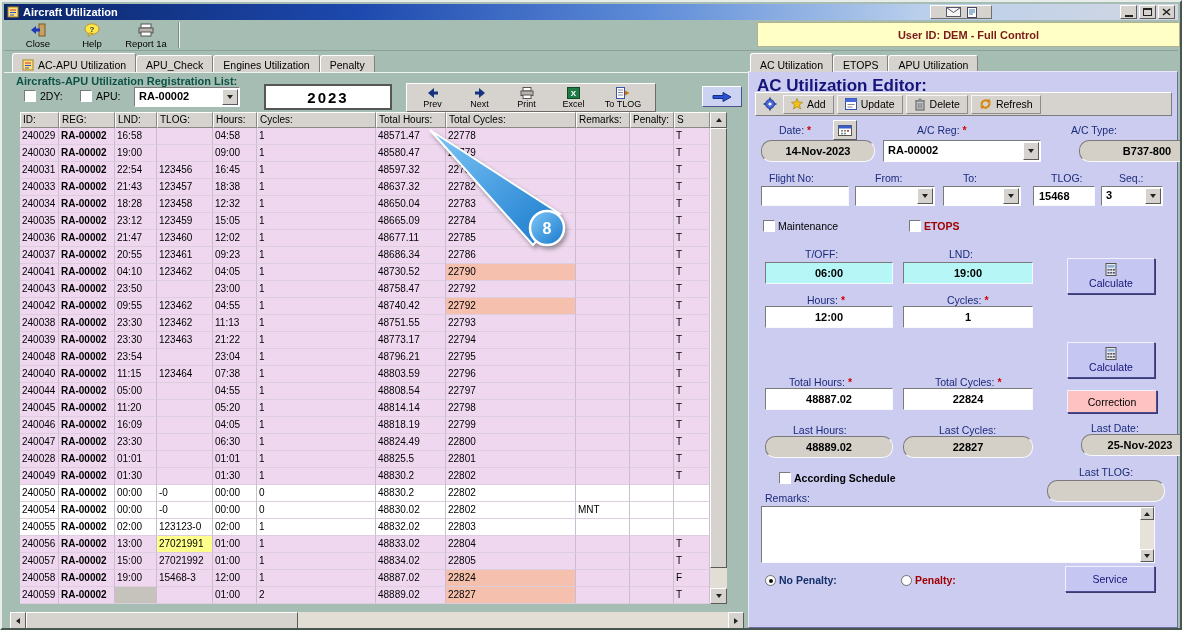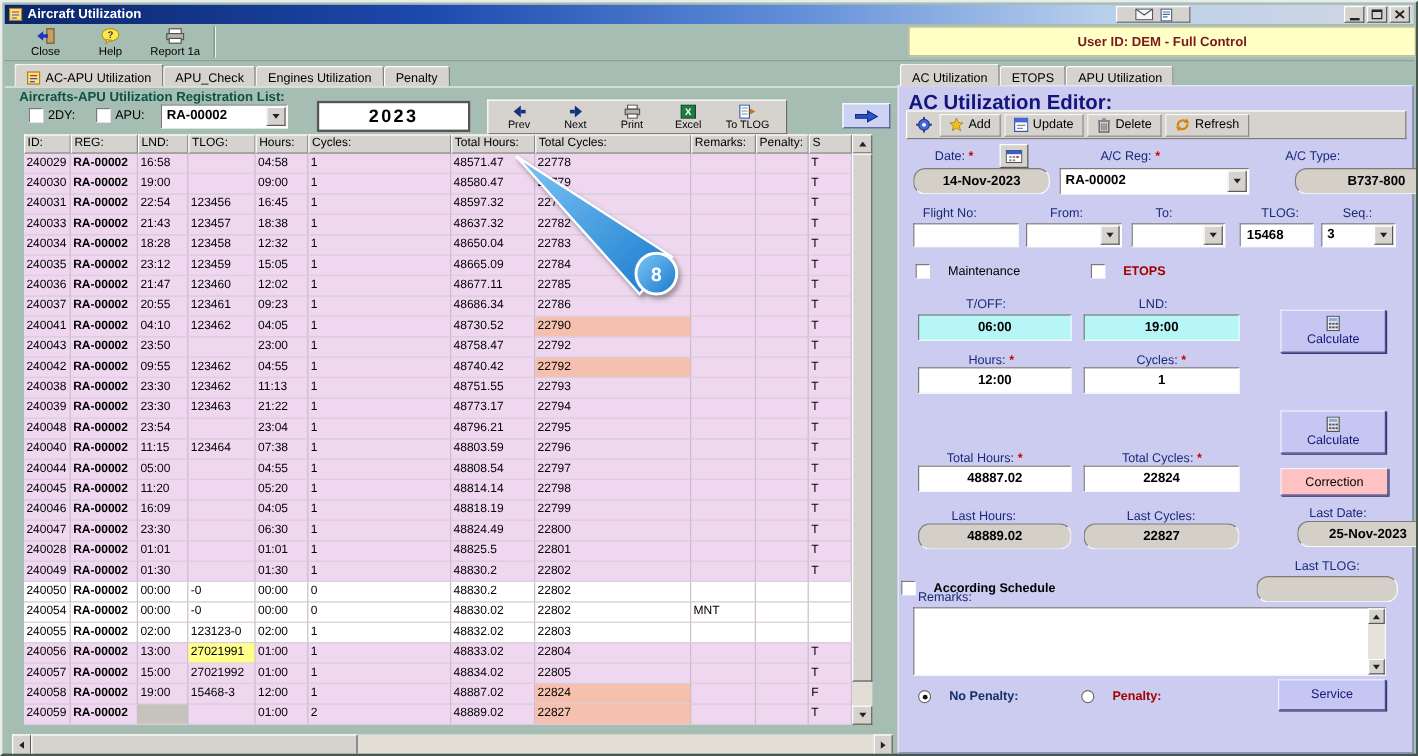--- a/index.html
+++ b/index.html
@@ -143,21 +143,21 @@
   .ebox.gray { background:#d4d0c8;border-radius:10px; }
   .ebox.cyan { background:#b6f6f6; }
   .ebox.left { justify-content:flex-start; padding-left:5px; }
   .ebtn {
     position:absolute; background:#c6c6f2;
     border:1px solid; border-color:#f0f0ff #4a4a90 #4a4a90 #f0f0ff; box-shadow:1px 1px 0 #3a3a70;
     display:flex; flex-direction:column; align-items:center; justify-content:center; gap:1px;
     font-size:10.5px; color:#14147a;
   }
   .ebtn.pink { background:#ffc2c2; color:#000; }
-  .echeck { position:absolute; display:flex; align-items:center; gap:15px; font-size:10.5px; }
+  .echeck { position:absolute; display:flex; align-items:center; gap:3px; font-size:10.5px; }
   .echeck.boldlbl { font-weight:bold; }
   .etops-lbl { font-weight:bold; color:#a00000; }
   .radio { width:11px; height:11px; border-radius:50%; background:#fff; border:1px solid #707070; position:relative; flex:0 0 auto; }
   .radio.sel::after { content:""; position:absolute; left:3px; top:3px; width:4px; height:4px; border-radius:50%; background:#111; }
   .np-lbl { font-weight:bold; color:#14306a; }
   .pen-lbl { font-weight:bold; color:#a00000; }
   .remarks { position:absolute; left:12px; top:434px; width:394px; height:57px; background:#fff; border:1px solid; border-color:#7a7a7a #f8f8ff #f8f8ff #7a7a7a; }
   .remarks .rtrack { position:absolute; right:0; top:0; bottom:0; width:14px; background:#e6e2da; }
   .cal-btn {
     position:absolute; width:24px; height:20px; background:#d6d3ce;
@@ -929,21 +929,21 @@
       <span>Correction</span>
     </div>
 
     <div class="elbl" style="left:44px; top:352px;">Last Hours:</div>
     <div class="elbl" style="left:190px; top:352px;">Last Cycles:</div>
     <div class="elbl" style="left:342px; top:350px;text-align:center;">Last Date:</div>
     <div class="ebox gray" style="left:16px; top:364px; width:128px; height:22px;">48889.02</div>
     <div class="ebox gray" style="left:154px; top:364px; width:130px; height:22px;">22827</div>
     <div class="ebox gray" style="left:298px; top:362px; width:118px; height:22px;margin-left:34px;">25-Nov-2023</div>
 
-    <div class="echeck boldlbl" style="left:2px; top:400px;margin-top:12px;">
+    <div class="echeck boldlbl" style="left:30px; top:400px;">
       <span class="cb"></span>
       <span>According Schedule</span>
     </div>
     <div class="elbl" style="left:330px; top:394px;">Last TLOG:</div>
     <div class="ebox gray" style="left:298px; top:408px; width:118px; height:22px;"></div>
 
     <div class="elbl" style="left:16px; top:420px;">Remarks:</div>
     <div class="remarks">
       <span></span>
       <span class="rtrack">

